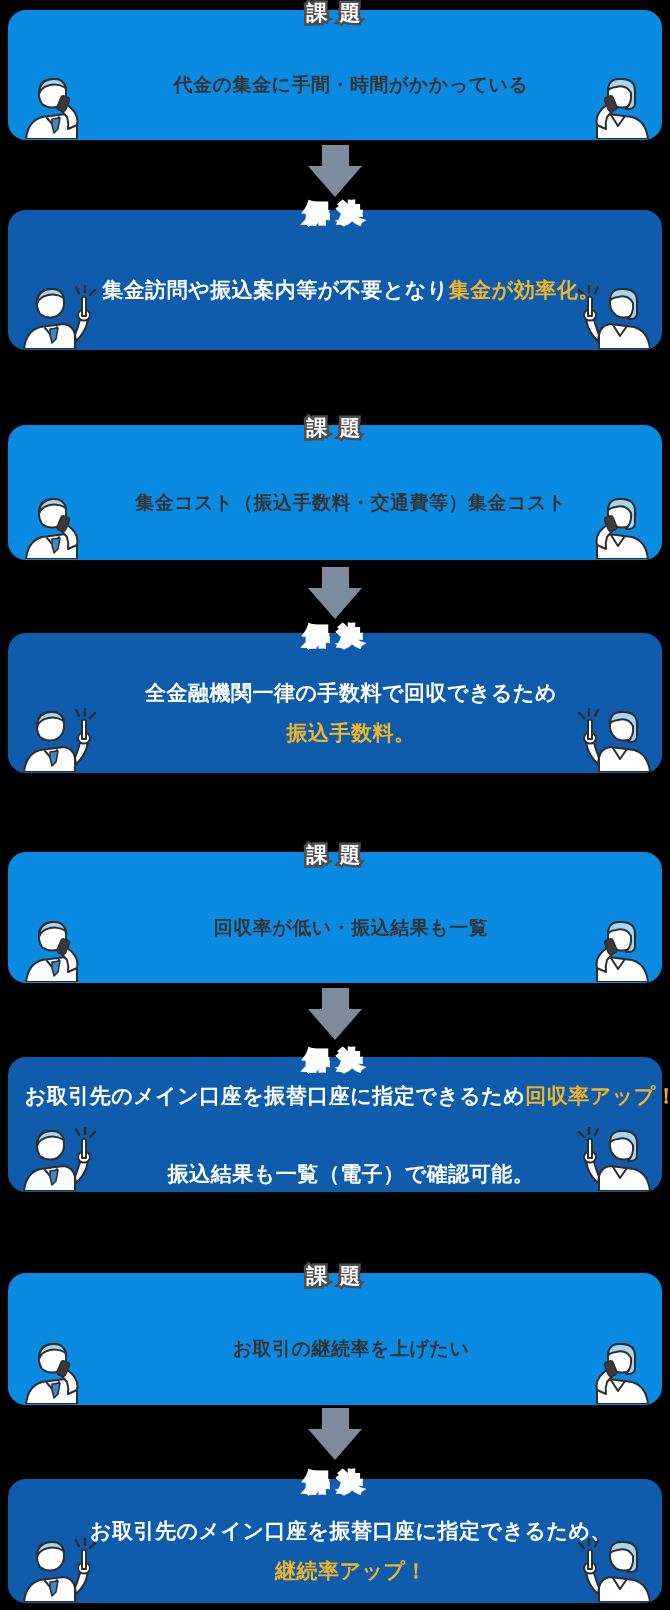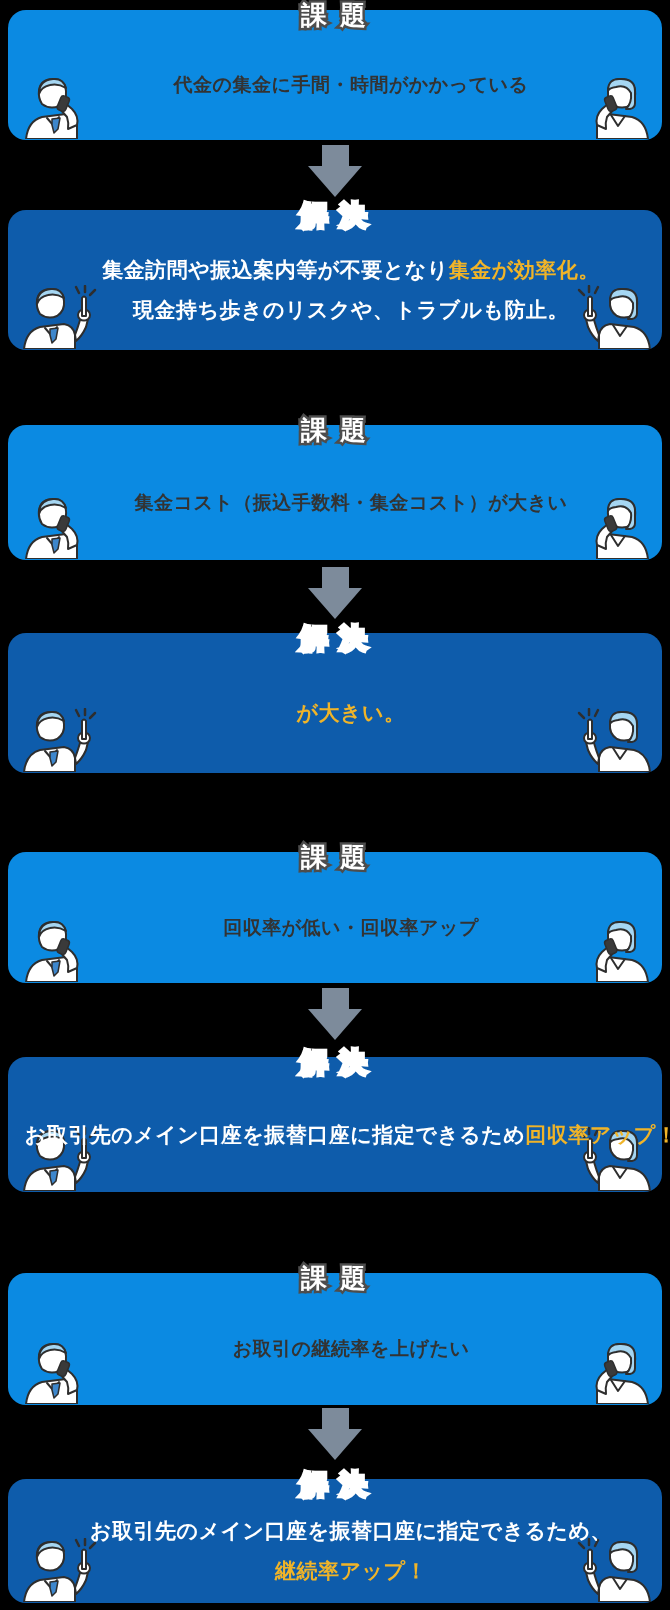--- a/index.html
+++ b/index.html
@@ -13,21 +13,21 @@
     --stroke:#4d4d4d;
   }
   *{margin:0;padding:0;box-sizing:border-box;}
   body{background:var(--bg);font-family:"Liberation Sans","DejaVu Sans",sans-serif;}
   .canvas{position:relative;width:670px;height:1610px;background:var(--bg);overflow:hidden;margin:0 auto;}
   .box{position:absolute;left:8px;width:654px;border-radius:18px;}
   .box.issue{background:var(--issue);}
   .box.solution{background:var(--solution);}
   .box-title{
     position:absolute;top:-9px;left:0;width:100%;text-align:center;
-    font-size:26px;font-weight:900;color:#ffffff;letter-spacing:3px;line-height:1.15;
+    font-size:21px;font-weight:900;color:#ffffff;letter-spacing:3px;line-height:1.15;
     paint-order:stroke fill;z-index:3;
   }
   .issue .box-title{-webkit-text-stroke:5px var(--stroke);}
   .solution .box-title{-webkit-text-stroke:5px #ffffff;}
   .box-content{
     position:absolute;inset:0;padding:26px 90px 6px;
     display:flex;flex-direction:column;justify-content:center;align-items:center;
     text-align:center;z-index:2;margin-left:32px;
   }
   .issue-text{font-size:19px;font-weight:700;color:var(--issue-text);letter-spacing:.5px;}
@@ -122,83 +122,84 @@
 
   <div class="arrow" style="top:145px">
     <div class="arrow-stem"></div>
       <div class="arrow-head"></div>
   </div>
 
   <section class="box solution" style="top:210px;height:140px">
     <h2 class="box-title">解 決</h2>
     <div class="box-content">
       <p class="sol-line"><span>集金訪問や振込案内等が不要となり</span><span class="hl">集金が効率化。</span></p>
-      <p class="sol-line"><span>現金持ち歩きのリスクや、トラブルも防止。</span></p>
     </div>
     <span class="person left"><svg width="80" height="64">
           <use href="#man-point"></use>
         </svg></span>
     <span class="person right"><svg width="80" height="64">
           <use href="#woman-point"></use>
         </svg></span>
   </section>
 
   <section class="box issue" style="top:425px;height:135px">
     <h2 class="box-title">課 題</h2>
     <div class="box-content">
-      <p class="issue-text">集金コスト（振込手数料・集金コスト）が大きい</p>
+      <p class="issue-text">集金コスト（振込手数料・交通費等）集金コスト</p>
     </div>
     <span class="person left"><svg width="72" height="64">
           <use href="#man-phone"></use>
         </svg></span>
     <span class="person right"><svg width="72" height="64">
           <use href="#woman-phone"></use>
         </svg></span>
   </section>
 
   <div class="arrow" style="top:567px">
     <div class="arrow-stem"></div>
       <div class="arrow-head"></div>
   </div>
 
   <section class="box solution" style="top:633px;height:140px">
     <h2 class="box-title">解 決</h2>
     <div class="box-content">
-      <p class="sol-line"><span class="hl">が大きい。</span></p>
+      <p class="sol-line"><span>全金融機関一律の手数料で回収できるため</span></p>
+      <p class="sol-line"><span class="hl">振込手数料。</span></p>
     </div>
     <span class="person left"><svg width="80" height="64">
           <use href="#man-point"></use>
         </svg></span>
     <span class="person right"><svg width="80" height="64">
           <use href="#woman-point"></use>
         </svg></span>
   </section>
 
   <section class="box issue" style="top:852px;height:131px">
     <h2 class="box-title">課 題</h2>
     <div class="box-content">
-      <p class="issue-text">回収率が低い・回収率アップ</p>
+      <p class="issue-text">回収率が低い・振込結果も一覧</p>
     </div>
     <span class="person left"><svg width="72" height="64">
           <use href="#man-phone"></use>
         </svg></span>
     <span class="person right"><svg width="72" height="64">
           <use href="#woman-phone"></use>
         </svg></span>
   </section>
 
   <div class="arrow" style="top:988px">
     <div class="arrow-stem"></div>
       <div class="arrow-head"></div>
   </div>
 
   <section class="box solution" style="top:1057px;height:135px">
     <h2 class="box-title">解 決</h2>
     <div class="box-content" style="padding-left:70px;padding-right:70px;gap:38px;">
       <p class="sol-line"><span>お取引先のメイン口座を振替口座に指定できるため</span><span class="hl">回収率アップ！</span></p>
+      <p class="sol-line"><span>振込結果も一覧（電子）で確認可能。</span></p>
     </div>
     <span class="person left"><svg width="80" height="64">
           <use href="#man-point"></use>
         </svg></span>
     <span class="person right"><svg width="80" height="64">
           <use href="#woman-point"></use>
         </svg></span>
   </section>
 
   <section class="box issue" style="top:1273px;height:132px">

